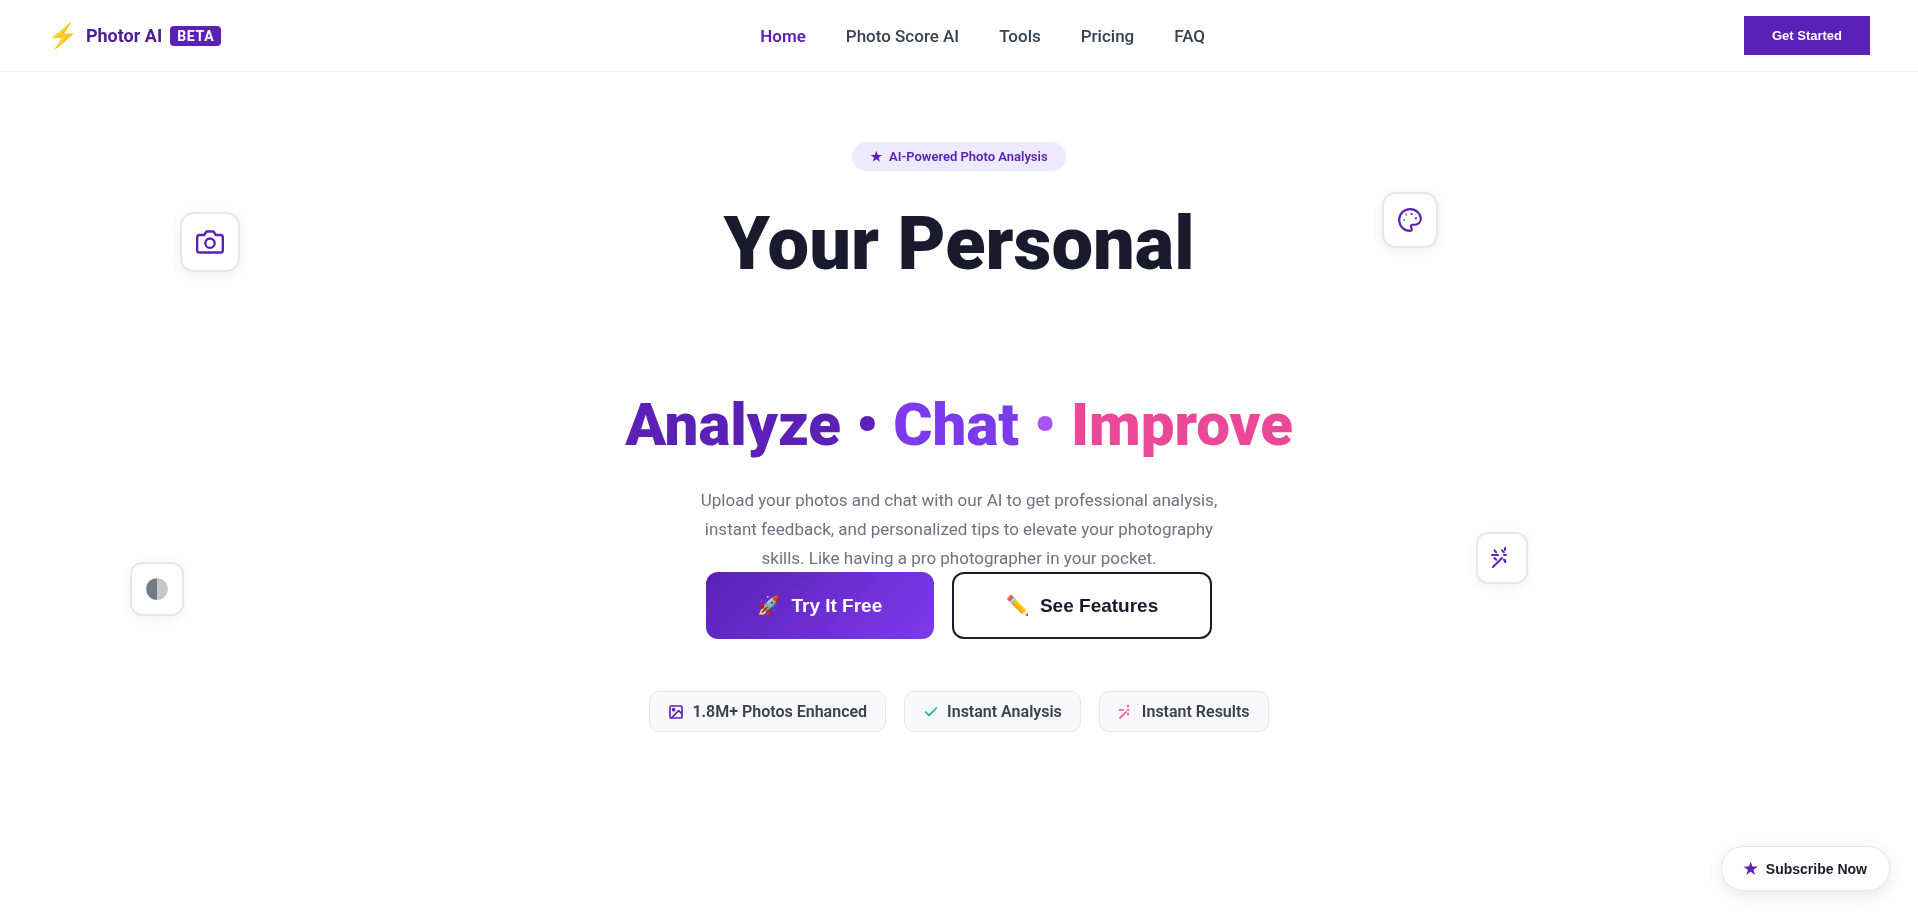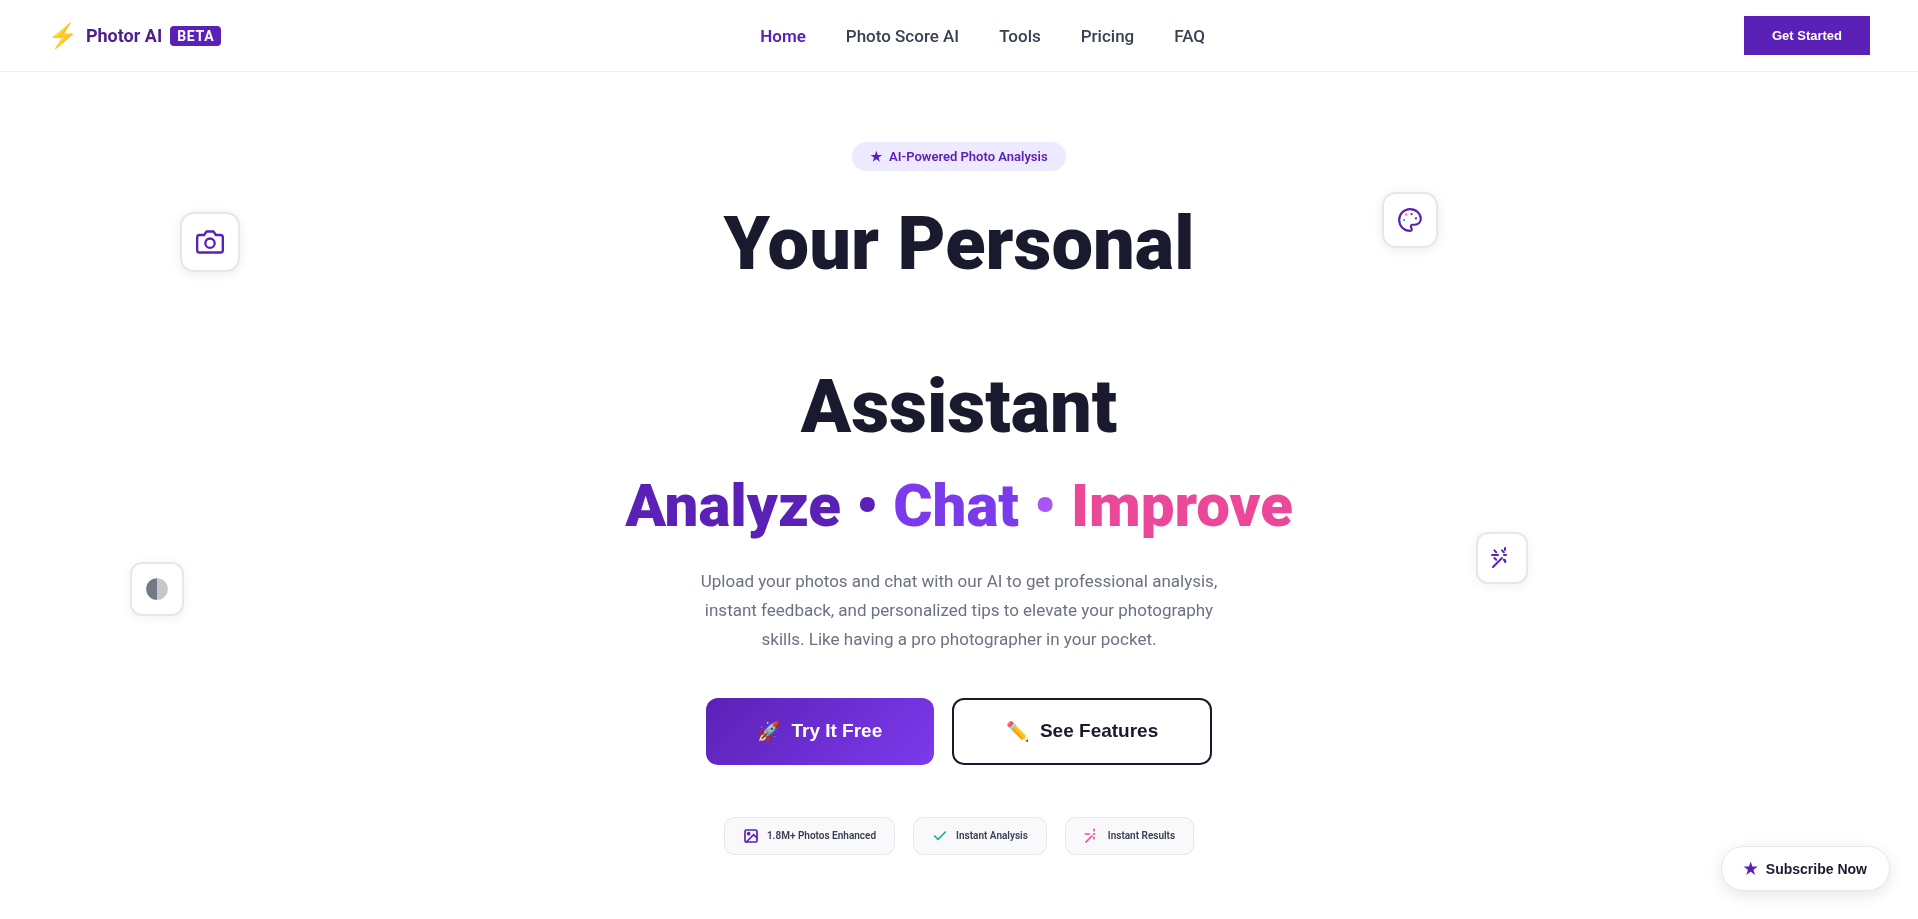--- a/index.html
+++ b/index.html
@@ -138,21 +138,20 @@
 
     .tagline-improve {
       color: #ec4899;
     }
 
     .hero-sub {
       font-size: 17px;
       color: #6b7280;
       max-width: 540px;
       line-height: 1.7;
-      margin-bottom: 44px;
     }
 
     .hero-buttons {
       display: flex;
       gap: 18px;
       margin-bottom: 52px;
     }
 
     .btn-try {
       background: linear-gradient(135deg, #5b21b6, #7c3aed);
@@ -190,21 +189,21 @@
     }
 
     .stat-chip {
       display: flex;
       align-items: center;
       gap: 8px;
       background: #f9f9fb;
       border: 1px solid #e5e7eb;
       border-radius: 10px;
       padding: 10px 18px;
-      font-size: 10px;
+      font-size: 16px;
       font-weight: 600;
       color: #374151;
     }
 
     
     .float-camera {
       position: absolute;
       left: 180px;
       top: 140px;
       width: 60px;
@@ -348,21 +347,20 @@
   </div>
 
   <div class="ai-badge">
     <span>★</span>
     <span>AI-Powered Photo Analysis</span>
   </div>
 
   <h1 class="hero-title">
     <span>Your Personal</span><br>
     <br>
-    <span>Assistant</span>
   </h1>
 
   <div class="hero-tagline">
     <span class="tagline-analyze">Analyze</span><span class="tagline-dot1"> • </span><span class="tagline-chat">Chat</span><span class="tagline-dot2"> • </span><span class="tagline-improve">Improve</span>
   </div>
 
   <p class="hero-sub">Upload your photos and chat with our AI to get professional analysis, instant feedback, and personalized tips to elevate your photography skills. Like having a pro photographer in your pocket.</p>
 
   <div class="hero-buttons">
     <button class="btn-try">

